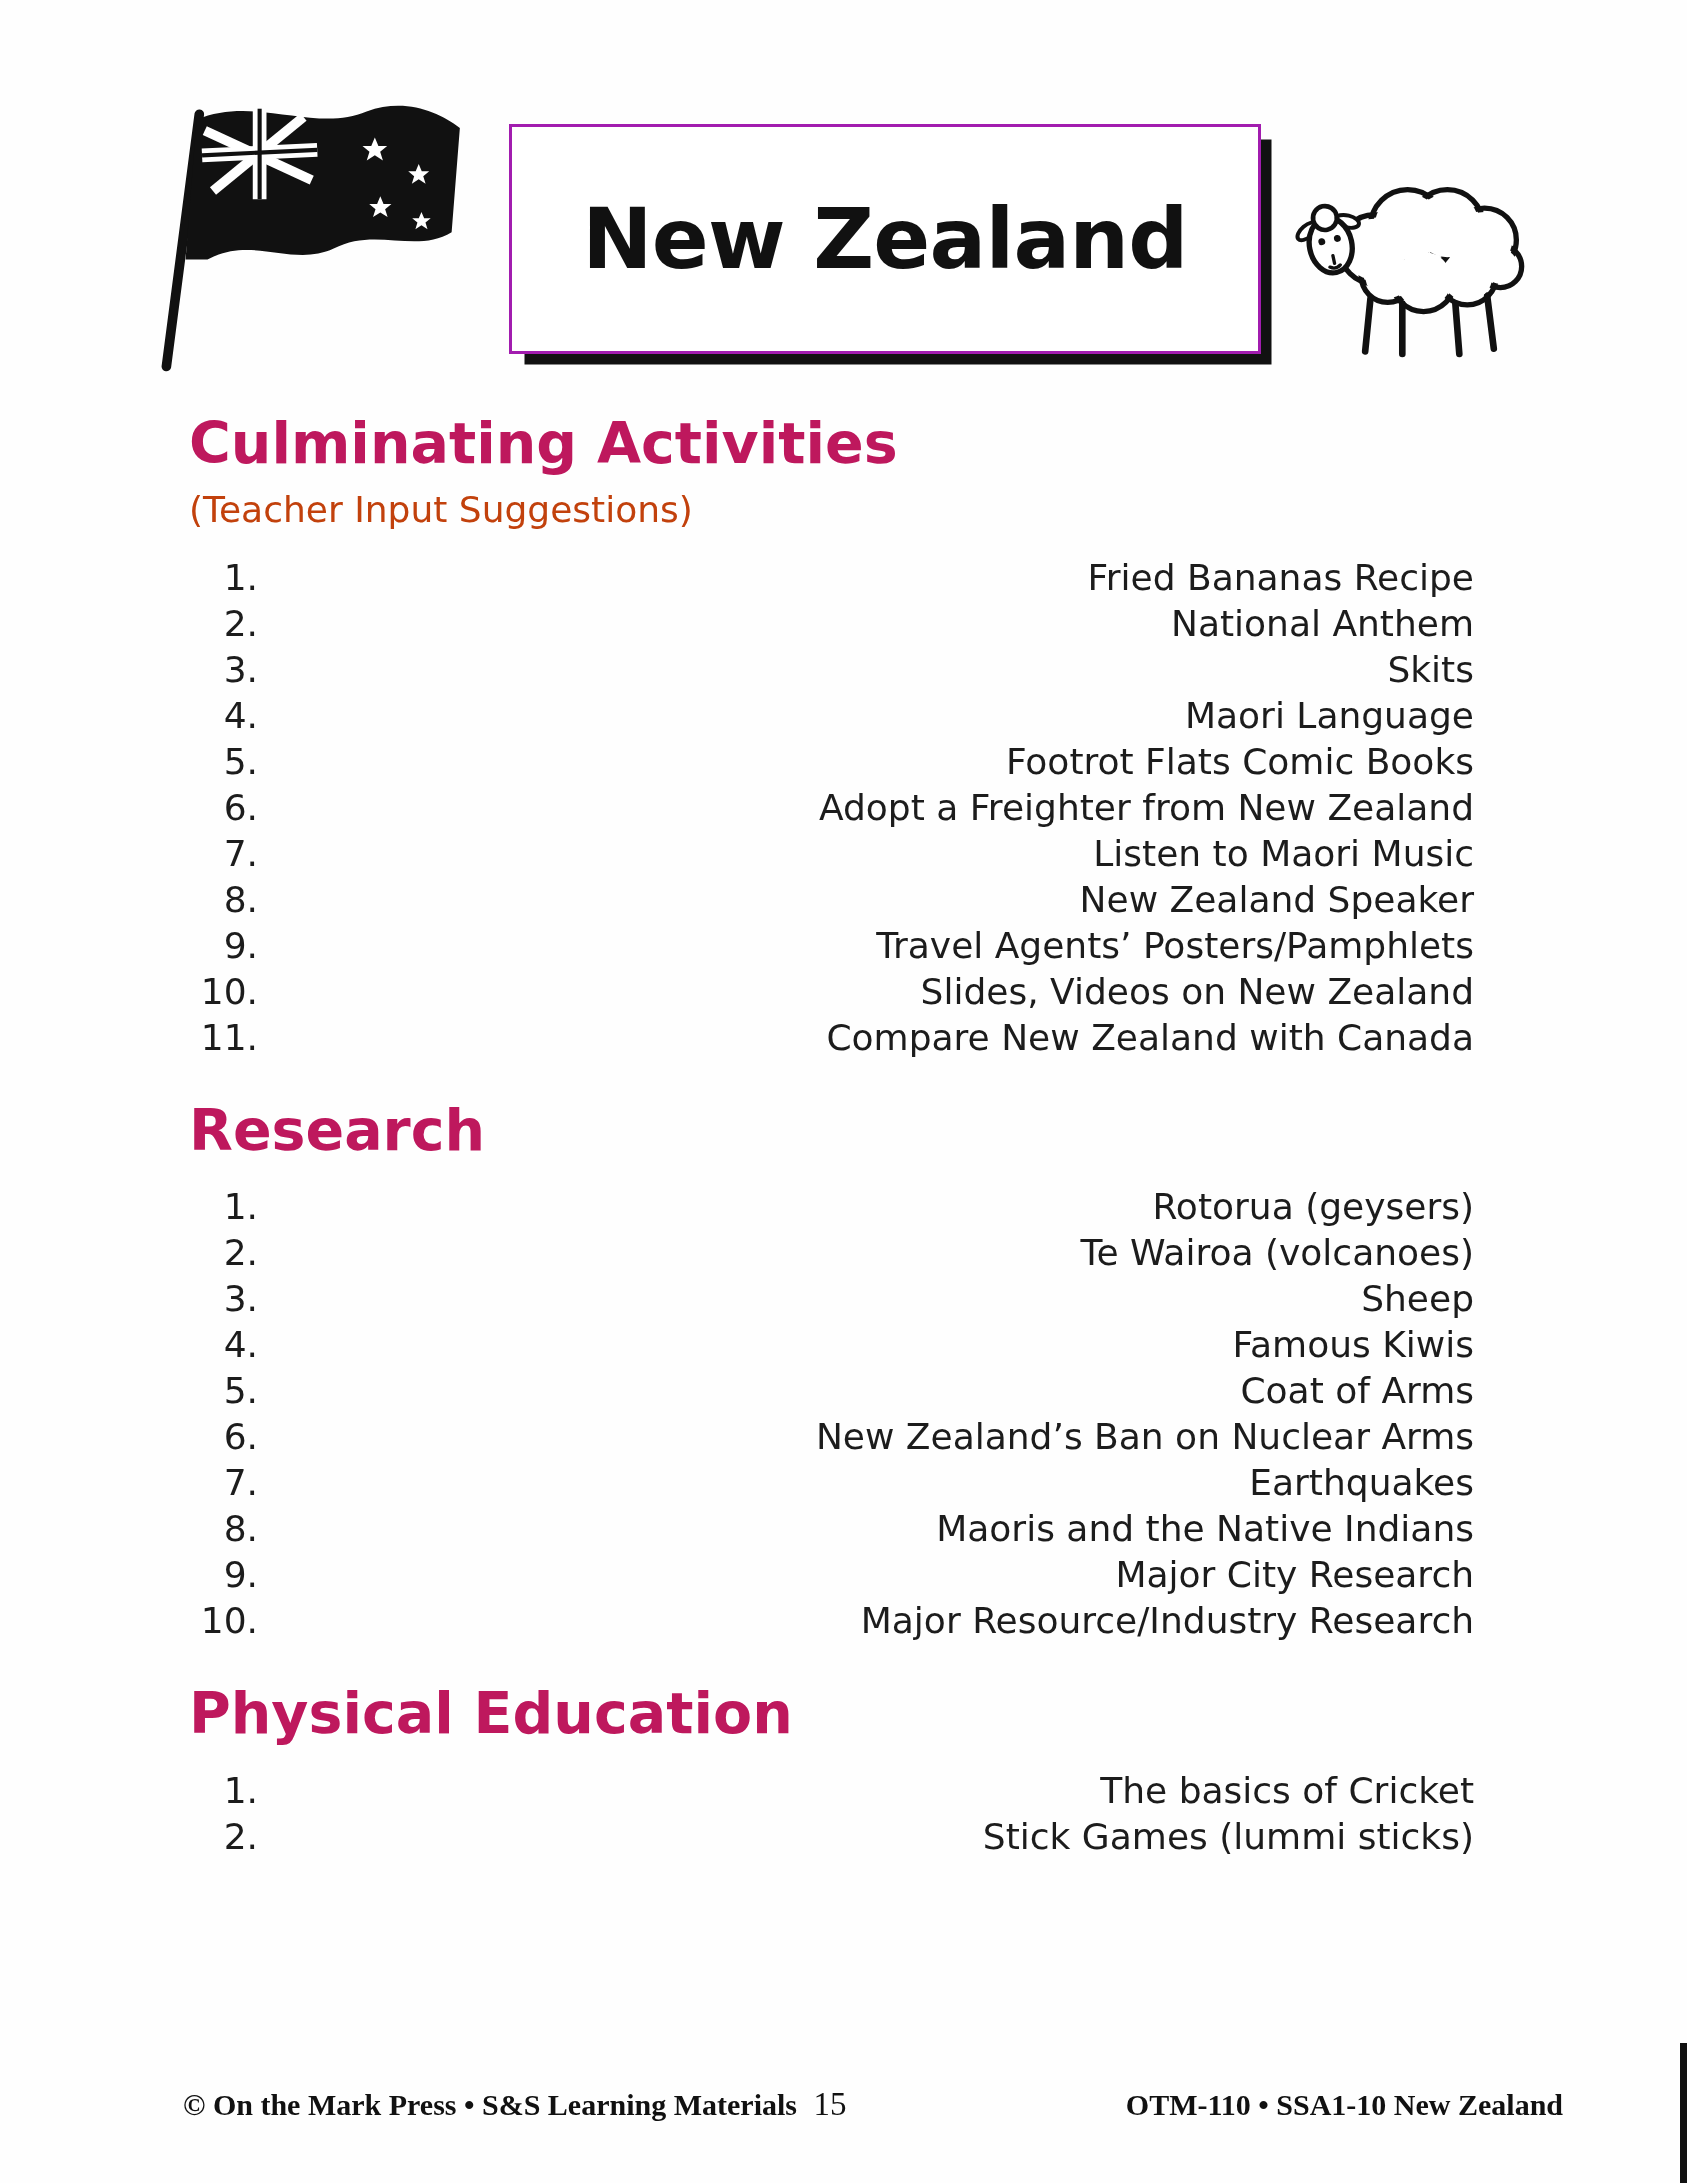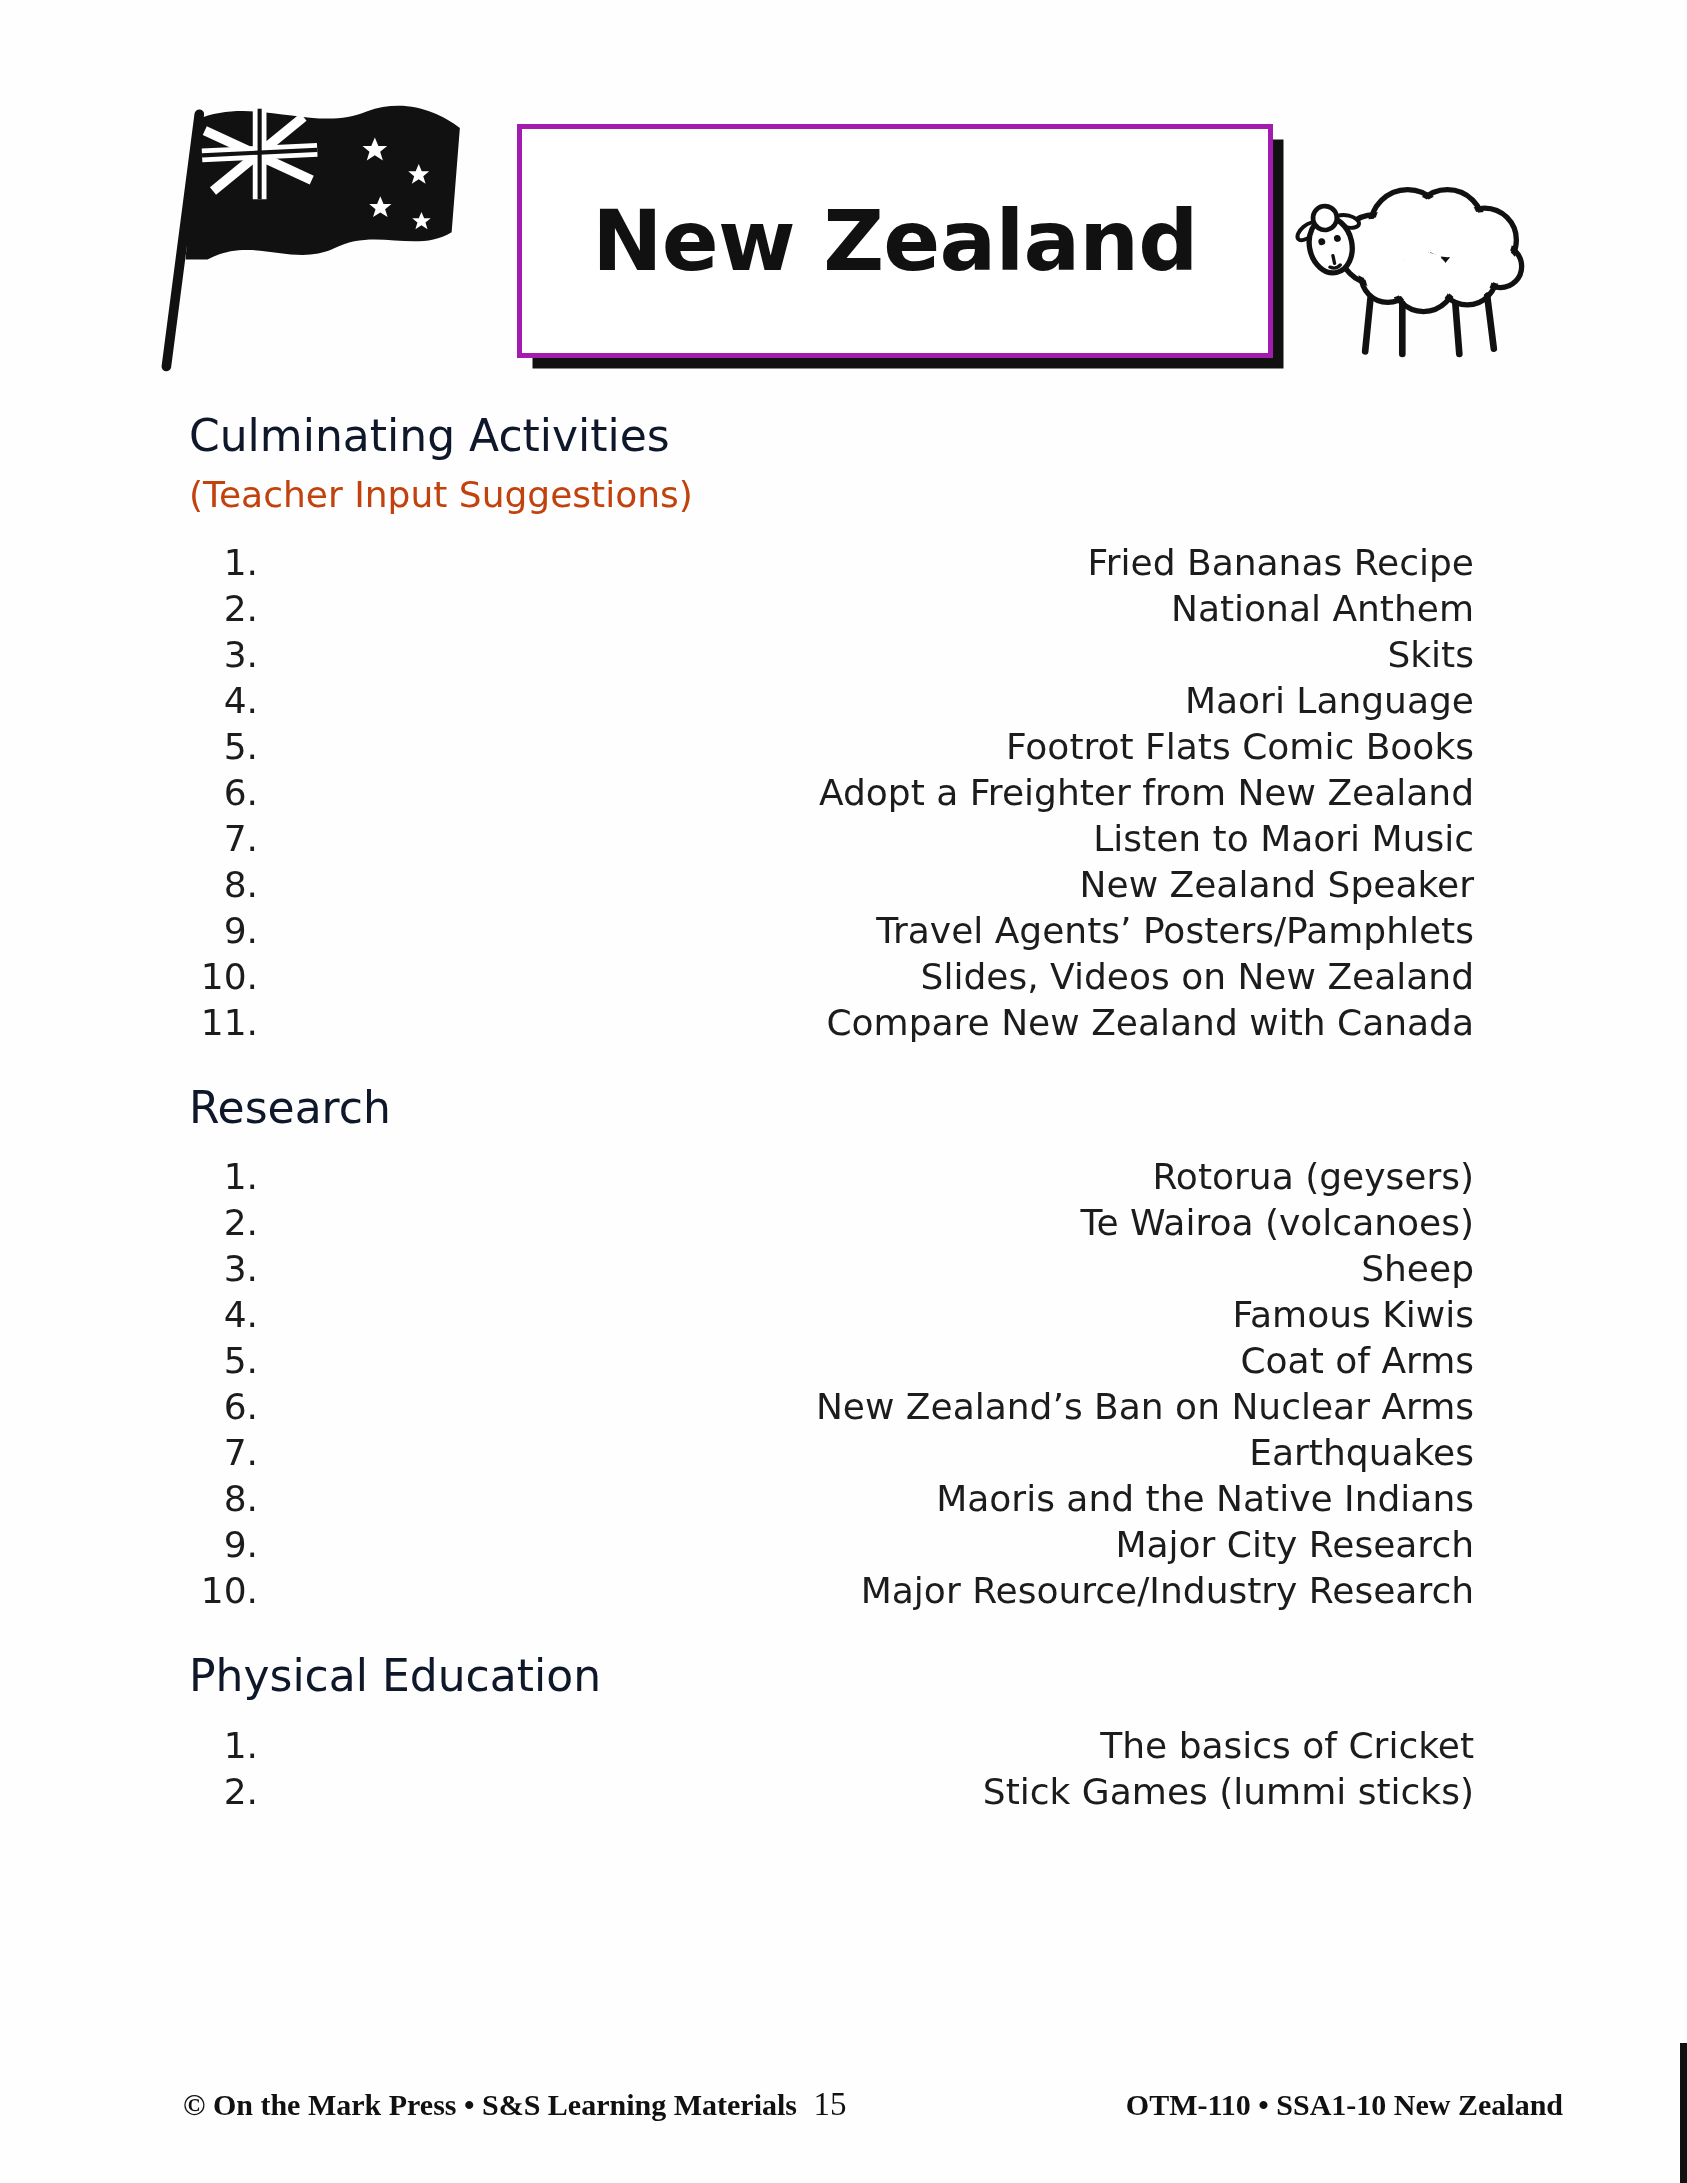--- a/index.html
+++ b/index.html
@@ -18,26 +18,25 @@
   .flag-wrap {
     position: absolute;
     left: 144px; top: 95px;
     width: 330px; height: 288px;
   }
   .title-box {
     position: absolute;
     left: 509px; top: 124px;
     width: 746px; height: 224px;
     background: #fff;
-    border: 5px solid #a21caf;
+    border: 3px solid #a21caf;
     box-shadow: 13px 13px 0 -2.5px #111;
     display: flex;
     align-items: center;
     justify-content: center;
-    margin-left: 8px;
   }
   .title-box .page-title {
     font-size: 84px;
     font-weight: bold;
     letter-spacing: -0.8px;
     color: #111;
     white-space: nowrap;
   }
   .sheep-wrap {
     position: absolute;
@@ -45,23 +44,23 @@
     width: 305px; height: 231px;
   }
 
   
   .content {
     position: absolute;
     left: 189px; top: 410px;
     width: 1285px;
   }
   .section-heading {
-    font-size: 44px;
-    font-weight: normal;
-    color: #0f172a;
+    font-size: 57px;
+    font-weight: bold;
+    color: #be185d;
     margin: 0 0 13px 0;
   }
   .section + .section { margin-top: 36px; }
   .section-subheading {
     font-size: 36px;
     color: #c2410c;
     margin: 3.3px 0 25px 0;
   }
   .num-list {
     list-style: none;

